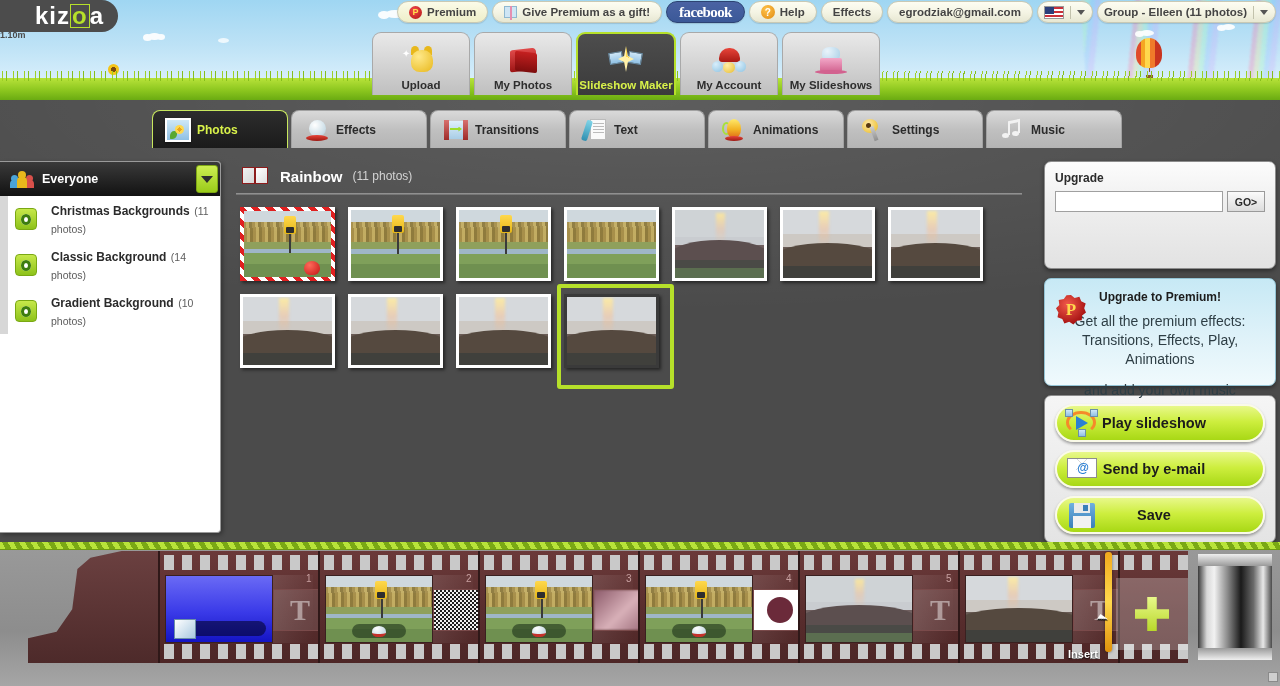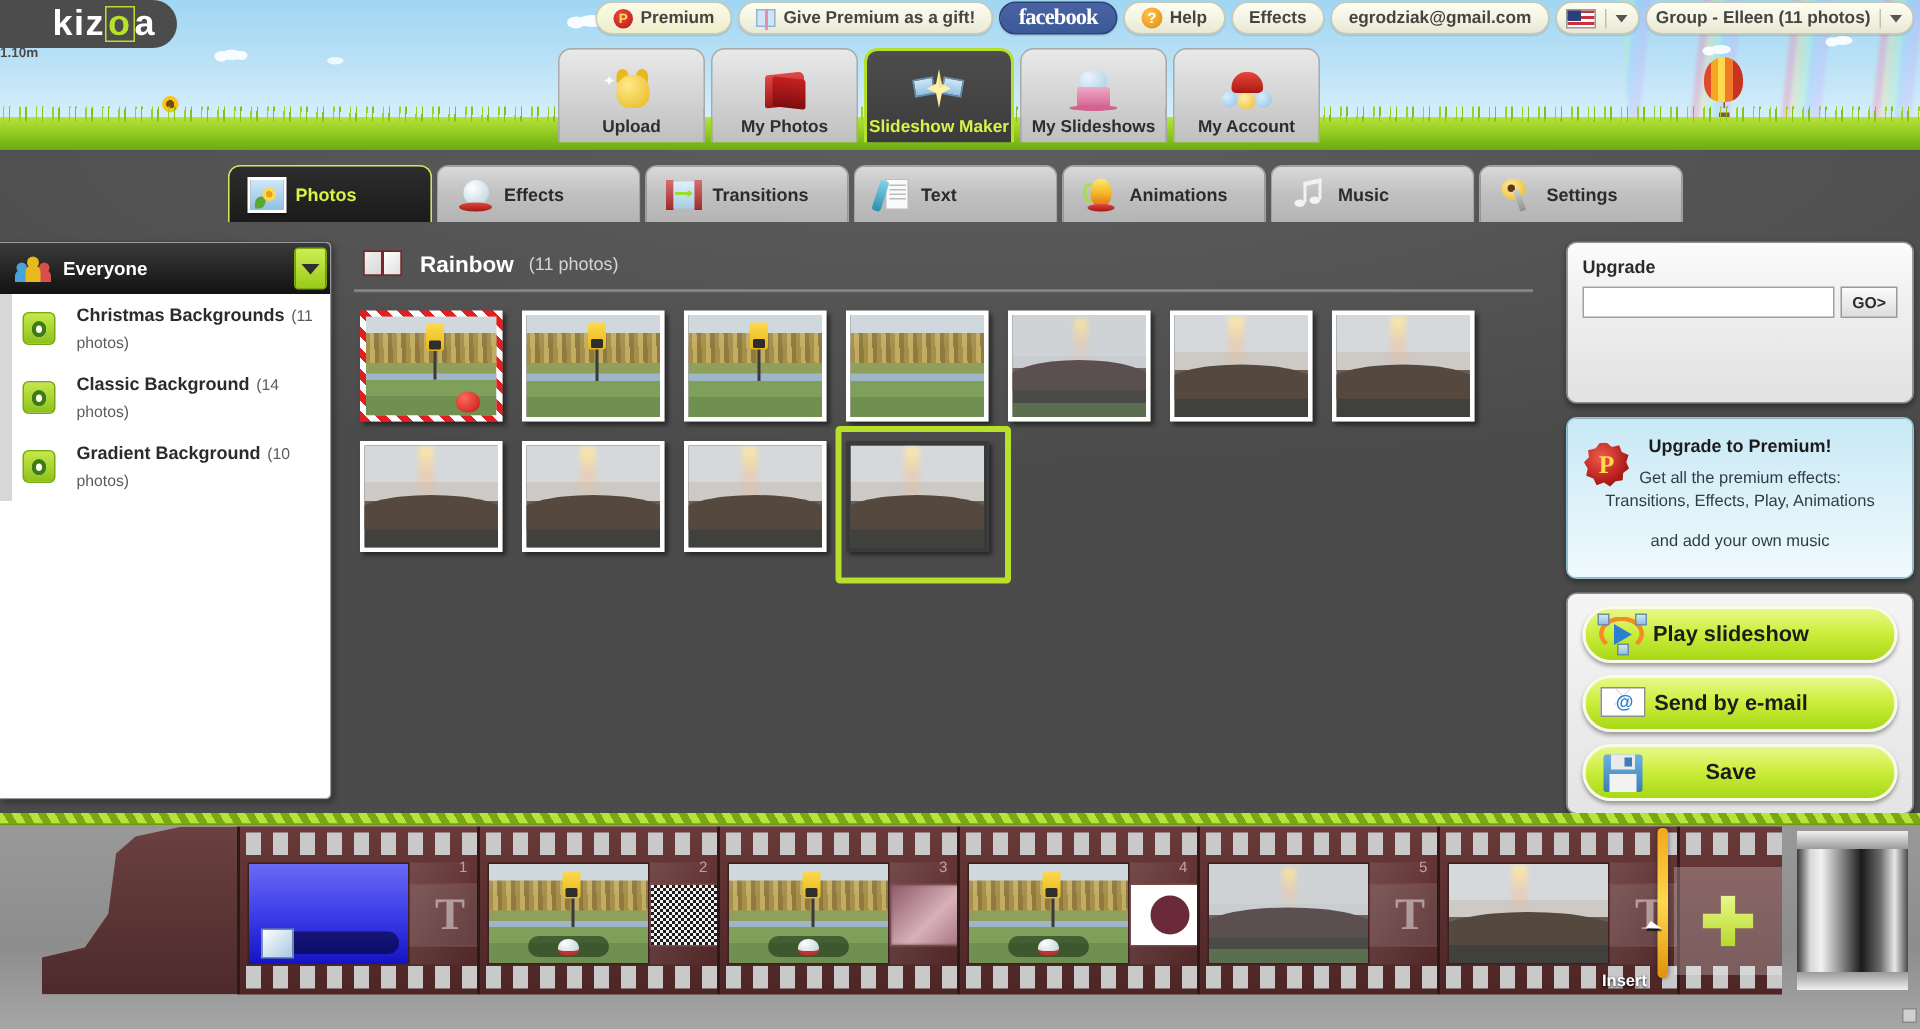--- a/index.html
+++ b/index.html
@@ -346,21 +346,21 @@
     border-color:#93c3d4; text-align: center; position: relative;
   }
   .prem-seal {
     position: absolute; left: 11px; top: 16px; width: 30px; height: 30px;
     background: radial-gradient(circle at 38% 32%, #f25a4a, #a81414 70%);
     clip-path: polygon(50% 0,62% 10%,78% 6%,84% 21%,99% 28%,94% 44%,100% 58%,87% 68%,86% 84%,70% 86%,58% 98%,44% 89%,28% 95%,21% 80%,5% 74%,8% 58%,0 44%,11% 33%,9% 17%,26% 13%,35% 1%);
     display:flex; align-items:center; justify-content:center;
     color:#ffd84d; font-size:17px; font-weight:bold; font-family:"Liberation Serif",serif;
   }
   .prem-title { font-size: 12px; font-weight: bold; color:#1c1c1c; margin-bottom: 8px; }
-  .prem-line { font-size: 11px; color:#2e3e45; line-height: 1.35; }
+  .prem-line { font-size: 14px; color:#2e3e45; line-height: 1.35; }
   .prem-line.sp { margin-top: 12px; }
 
   .act-card { margin-top: 9px; padding: 8px 10px; background: linear-gradient(180deg,#f5f5f5,#e4e4e4); }
   .act-btn {
     height: 38px; border-radius: 19px; margin-bottom: 8px; cursor: pointer;
     background: linear-gradient(180deg,#e8f88a 0%,#cdee3e 46%,#a8d815 100%);
     border: 2px solid #fafae8; box-shadow: 0 2px 3px rgba(0,0,0,.35);
     display: flex; align-items: center; position: relative;
   }
   .act-btn:last-child { margin-bottom: 0; }
@@ -545,35 +545,35 @@
     </div>
     <div class="mtab active">
       <div class="micon ic-ssm">
         <span class="pic a"></span>
           <span class="pic b"></span>
           <span class="burst"></span>
       </div>
       <div class="mlabel">Slideshow Maker</div>
     </div>
     <div class="mtab">
-      <div class="micon ic-shows">
-        <span class="pop"></span>
-          <span class="hat"></span>
-          <span class="brim"></span>
-      </div>
-      <div class="mlabel">My Slideshows</div>
-    </div>
-    <div class="mtab">
       <div class="micon ic-acct">
         <span class="cap"></span>
           <span class="bead b1"></span>
           <span class="bead b3"></span>
           <span class="bead b2"></span>
       </div>
       <div class="mlabel">My Account</div>
+    </div>
+    <div class="mtab">
+      <div class="micon ic-shows">
+        <span class="pop"></span>
+          <span class="hat"></span>
+          <span class="brim"></span>
+      </div>
+      <div class="mlabel">My Slideshows</div>
     </div>
   </div>
 
   <div class="body-area">
     <div class="body-sheen"></div>
   </div>
 
   <div class="subtabs">
     <div class="stab active">
       <span class="sicon ic-flower"></span>
@@ -602,37 +602,37 @@
       </span>
       <span class="slabel">Text</span>
     </div>
     <div class="stab">
       <span class="sicon ic-anim">
         <i class="curl"></i>
           <i class="flame"></i>
           <i class="base"></i>
       </span>
       <span class="slabel">Animations</span>
+    </div>
+    <div class="stab">
+      <span class="sicon ic-set">
+        <i class="pal"></i>
+          <i class="brush"></i>
+      </span>
+      <span class="slabel">Settings</span>
     </div>
     <div class="stab">
       <span class="sicon ic-music">
         <i class="n1"></i>
           <i class="n2"></i>
           <i class="s1"></i>
           <i class="s2"></i>
           <i class="bm"></i>
       </span>
       <span class="slabel">Music</span>
-    </div>
-    <div class="stab">
-      <span class="sicon ic-set">
-        <i class="pal"></i>
-          <i class="brush"></i>
-      </span>
-      <span class="slabel">Settings</span>
     </div>
   </div>
 
   <div class="albums">
     <div class="alb-head">
       <span class="ic-people">
         <i class="h h1"></i>
           <i class="h h2"></i>
           <i class="h h3"></i>
         <i class="b b1"></i>

